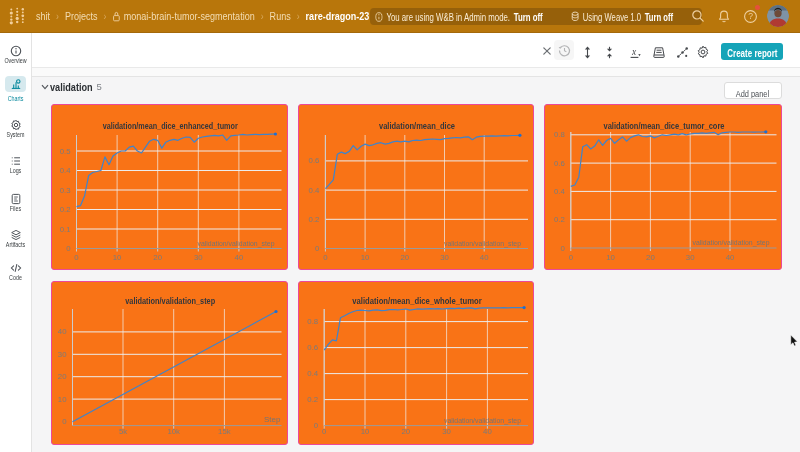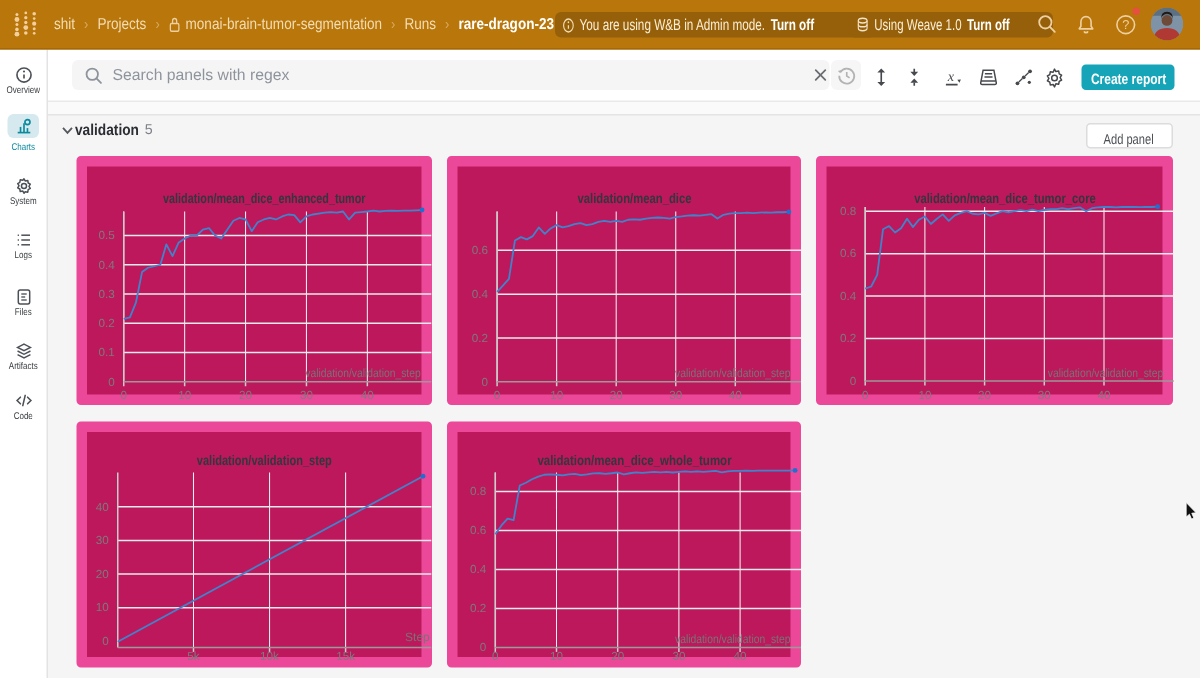--- a/index.html
+++ b/index.html
@@ -11,21 +11,21 @@
 .pill b { color:#ffffff; margin-left:5px; }
 .tbicon { position:absolute; top:9px; }
 .sidebar { position:absolute; left:0; top:33px; width:32px; height:419px; background:#ffffff; border-right:1px solid #e3e3e3; z-index:5; }
 .sbitem { position:absolute; left:0; width:31px; text-align:center; }
 .sblabel { font-size:6.5px; color:#3c4043; margin-top:2px; transform:scaleX(0.82); transform-origin:center; }
 .controlbar { position:absolute; left:32px; top:33px; width:768px; height:35px; background:#ffffff; border-bottom:1px solid #e9e9e9; z-index:4; }
 .searchbox { position:absolute; left:16px; top:7px; width:505px; height:20px; background:#f5f5f5; border-radius:4px; display:flex; align-items:center; padding:0 8px; }
 .searchbox .ph { color:#8e949c; font-size:10.5px; margin-left:6px; }
 .cicon { position:absolute; top:45px; z-index:6; }
 .section { position:absolute; left:32px; top:76px; width:768px; height:376px; background:#f5f5f6; border-top:1px solid #e4e4e4; }
-.panel { position:absolute; background:#be185d; border:7px solid #ec4899; border-radius:3px; z-index:2; }
+.panel { position:absolute; background:#f97316; border:1px solid #ec4899; border-radius:3px; z-index:2; }
 </style></head>
 <body>
 <div class="topbar">
   <svg width="34" height="33" style="position:absolute;left:0;top:0">
       <circle cx="11.3" cy="9.6" r="1.0" fill="#f2cf9c"></circle>
       <circle cx="11.3" cy="13.0" r="1.6" fill="#f2cf9c"></circle>
       <circle cx="11.3" cy="16.4" r="1.0" fill="#f2cf9c"></circle>
       <circle cx="11.3" cy="19.6" r="1.2" fill="#f2cf9c"></circle>
       <circle cx="11.3" cy="22.8" r="1.6" fill="#f2cf9c"></circle>
       <circle cx="17.2" cy="8.6" r="0.9" fill="#f2cf9c"></circle>
@@ -154,27 +154,20 @@
           <g fill="none" stroke="#4c5157" stroke-width="1.05" stroke-linecap="round">
             <path d="M3.6 3.8 L1.4 6 L3.6 8.2"></path>
             <path d="M8.4 3.8 L10.6 6 L8.4 8.2"></path>
             <line x1="6.8" y1="2.6" x2="5.2" y2="9.4"></line>
           </g>
         </svg></div>
       <div class="sblabel">Code</div>
     </div>
 </div>
 <div class="controlbar">
-  <div class="searchbox">
-      <svg width="13" height="13" viewBox="0 0 13 13" style="">
-        <circle cx="5.5" cy="5.5" r="3.8" fill="none" stroke="#8e949c" stroke-width="1.2"></circle>
-        <line x1="8.3" y1="8.3" x2="11.3" y2="11.3" stroke="#8e949c" stroke-width="1.2" stroke-linecap="round"></line>
-      </svg>
-      <span class="ph">Search panels with regex</span>
-    </div>
   <div style="position:absolute;left:509px;top:10px"><svg width="12" height="12" viewBox="0 0 12 12" style="">
         <g stroke="#6b6f73" stroke-width="1.2" stroke-linecap="round">
           <line x1="2.8" y1="2.8" x2="9.2" y2="9.2"></line>
           <line x1="9.2" y1="2.8" x2="2.8" y2="9.2"></line>
         </g>
       </svg></div>
   <div style="position:absolute;left:522px;top:7px;width:20px;height:20px;background:#f6f6f6;border-radius:4px;display:flex;align-items:center;justify-content:center">
       <svg width="13" height="13" viewBox="0 0 13 13" style="">
         <g opacity="0.38">
           <path d="M2.2 4.2 A5 5 0 1 1 1.5 6.5" fill="none" stroke="#46494d" stroke-width="1.2"></path>

